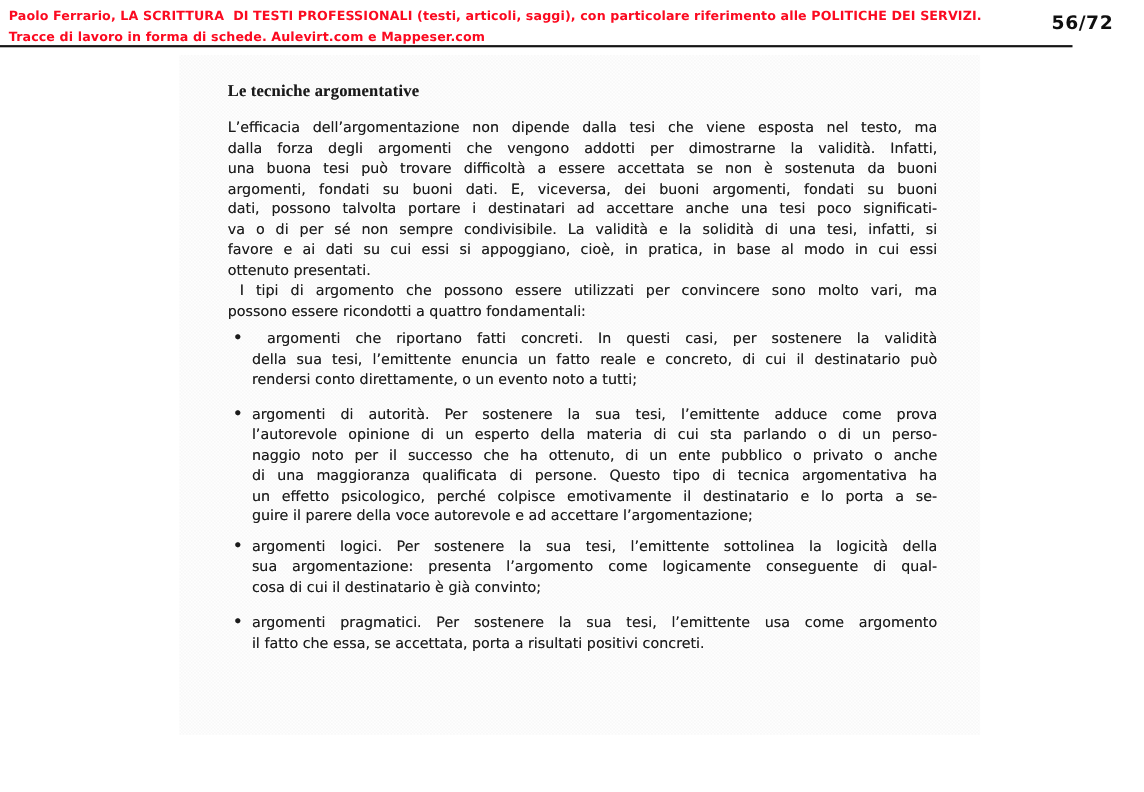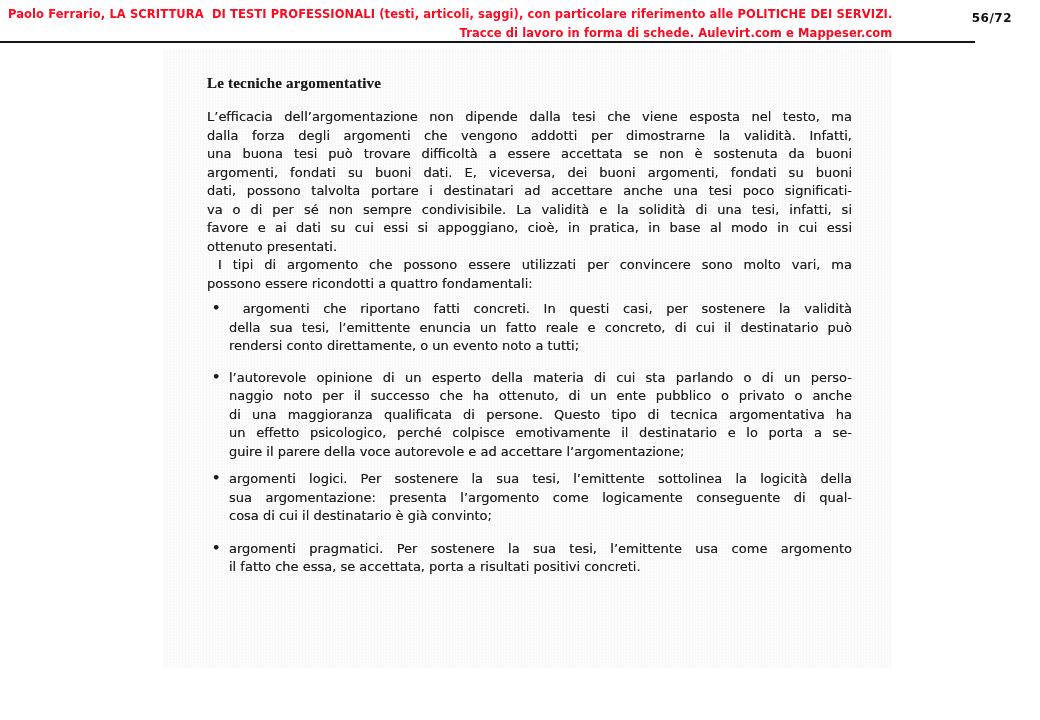--- a/index.html
+++ b/index.html
@@ -7,25 +7,25 @@
   html,body { background:#fff; }
   .page {
     position:relative; width:1040px; height:720px; background:#ffffff;
     overflow:hidden; font-family:"DejaVu Sans","Liberation Sans",sans-serif;
   }
 
   
   .hdr { position:absolute; left:8px; top:5px; }
   .hdr-line {
     font-weight:bold; font-size:11.5px; line-height:19px;
-    color:var(--red); white-space:pre; letter-spacing:0.1px;text-align:right;
+    color:var(--red); white-space:pre; letter-spacing:0.1px;
   }
   .page-num {
     position:absolute; right:28px; top:11px;
-    font-weight:bold; font-size:12px; color:#101010; letter-spacing:0.5px;
+    font-weight:bold; font-size:17px; color:#101010; letter-spacing:0.5px;
   }
   .hdr-rule {
     position:absolute; left:0; top:41px; width:975px; height:2px; background:#151515;
   }
 
   
   .scan-area {
     position:absolute; left:163px; top:50px; width:728px; height:618px;
     background-color:#fefefe;
     background-image:repeating-conic-gradient(rgba(130,130,130,0.05) 0% 25%, transparent 0% 50%);
@@ -88,20 +88,21 @@
           <div class="line lastline"><span>possono essere ricondotti a quattro fondamentali:</span></div>
         </div>
         <div class="block bullet blk-2">
           <span class="dot">•</span>
           <div class="line"><span class="bold"> argomenti che riportano fatti concreti.</span><span> In questi casi, per sostenere la validità</span></div>
           <div class="line"><span>della sua tesi, l’emittente enuncia un fatto reale e concreto, di cui il destinatario può</span></div>
           <div class="line lastline"><span>rendersi conto direttamente, o un evento noto a tutti;</span></div>
         </div>
         <div class="block bullet blk-3">
           <span class="dot">•</span>
+          <div class="line"><span class="bold">argomenti di autorità.</span><span> Per sostenere la sua tesi, l’emittente adduce come prova</span></div>
           <div class="line"><span>l’autorevole opinione di un esperto della materia di cui sta parlando o di un perso-</span></div>
           <div class="line"><span>naggio noto per il successo che ha ottenuto, di un ente pubblico o privato o anche</span></div>
           <div class="line"><span>di una maggioranza qualificata di persone. Questo tipo di tecnica argomentativa ha</span></div>
           <div class="line"><span>un effetto psicologico, perché colpisce emotivamente il destinatario e lo porta a se-</span></div>
           <div class="line lastline"><span>guire il parere della voce autorevole e ad accettare l’argomentazione;</span></div>
         </div>
         <div class="block bullet blk-4">
           <span class="dot">•</span>
           <div class="line"><span class="bold">argomenti logici.</span><span> Per sostenere la sua tesi, l’emittente sottolinea la logicità della</span></div>
           <div class="line"><span>sua argomentazione: presenta l’argomento come logicamente conseguente di qual-</span></div>

